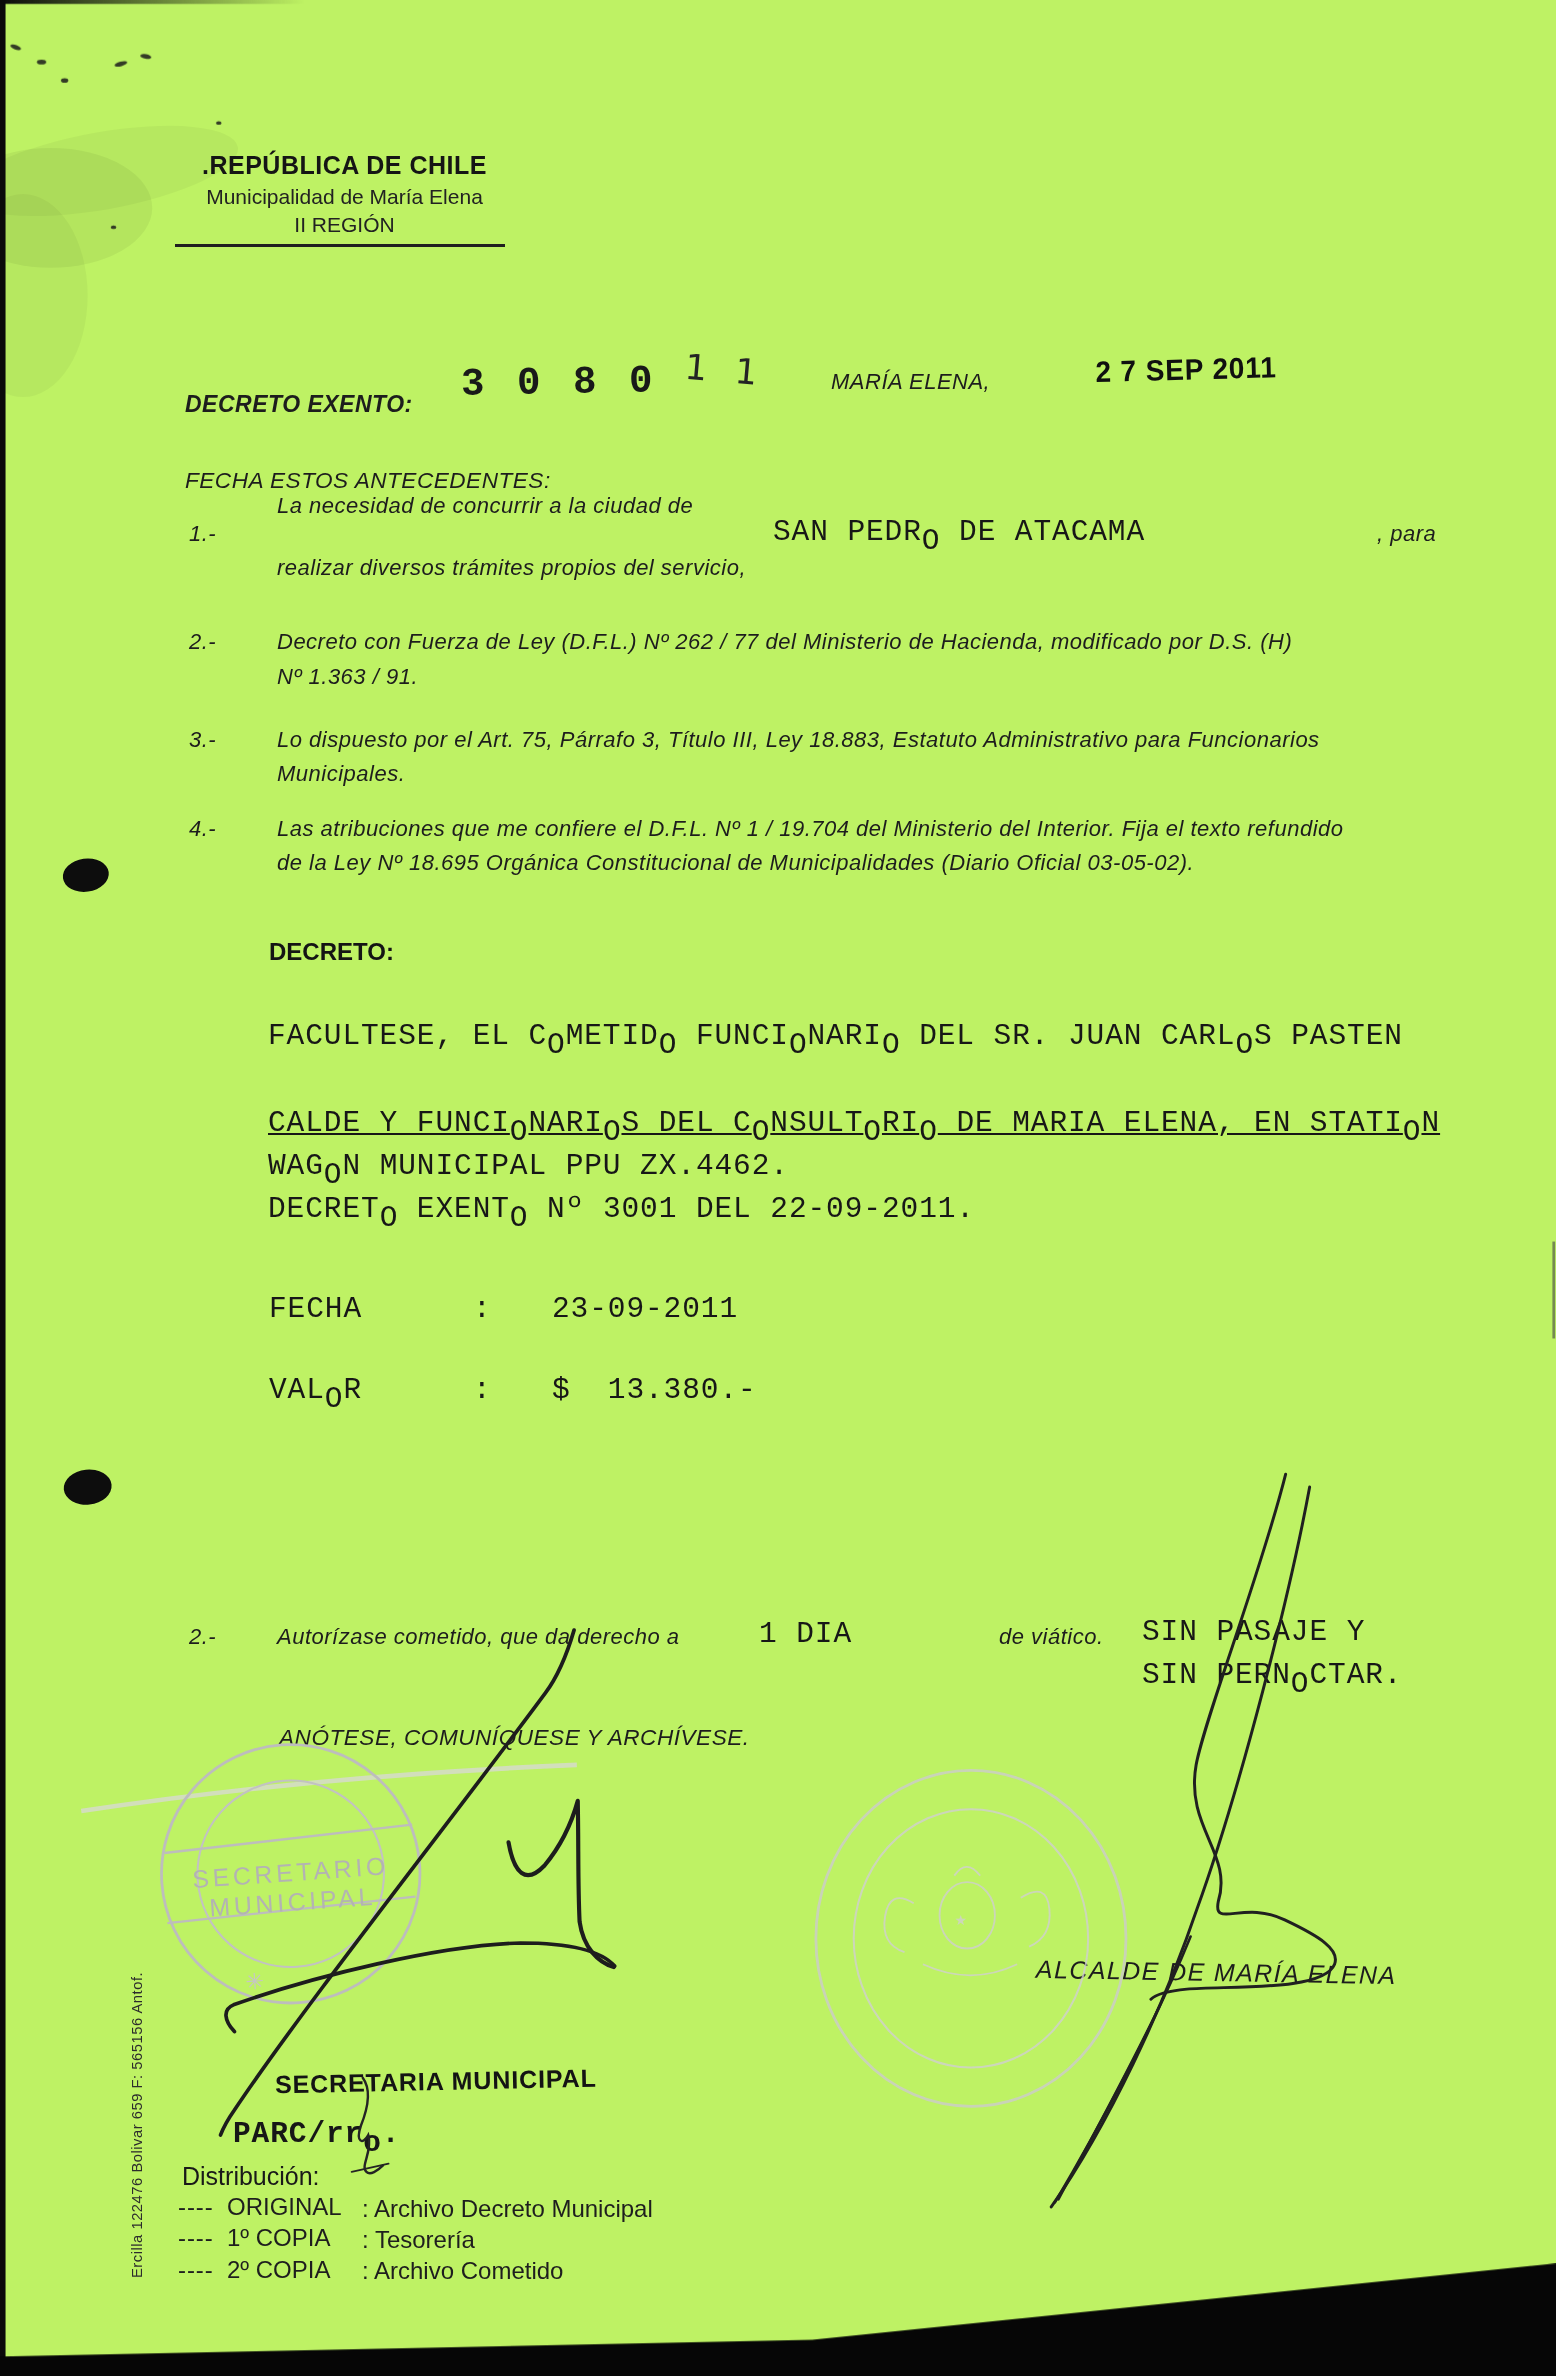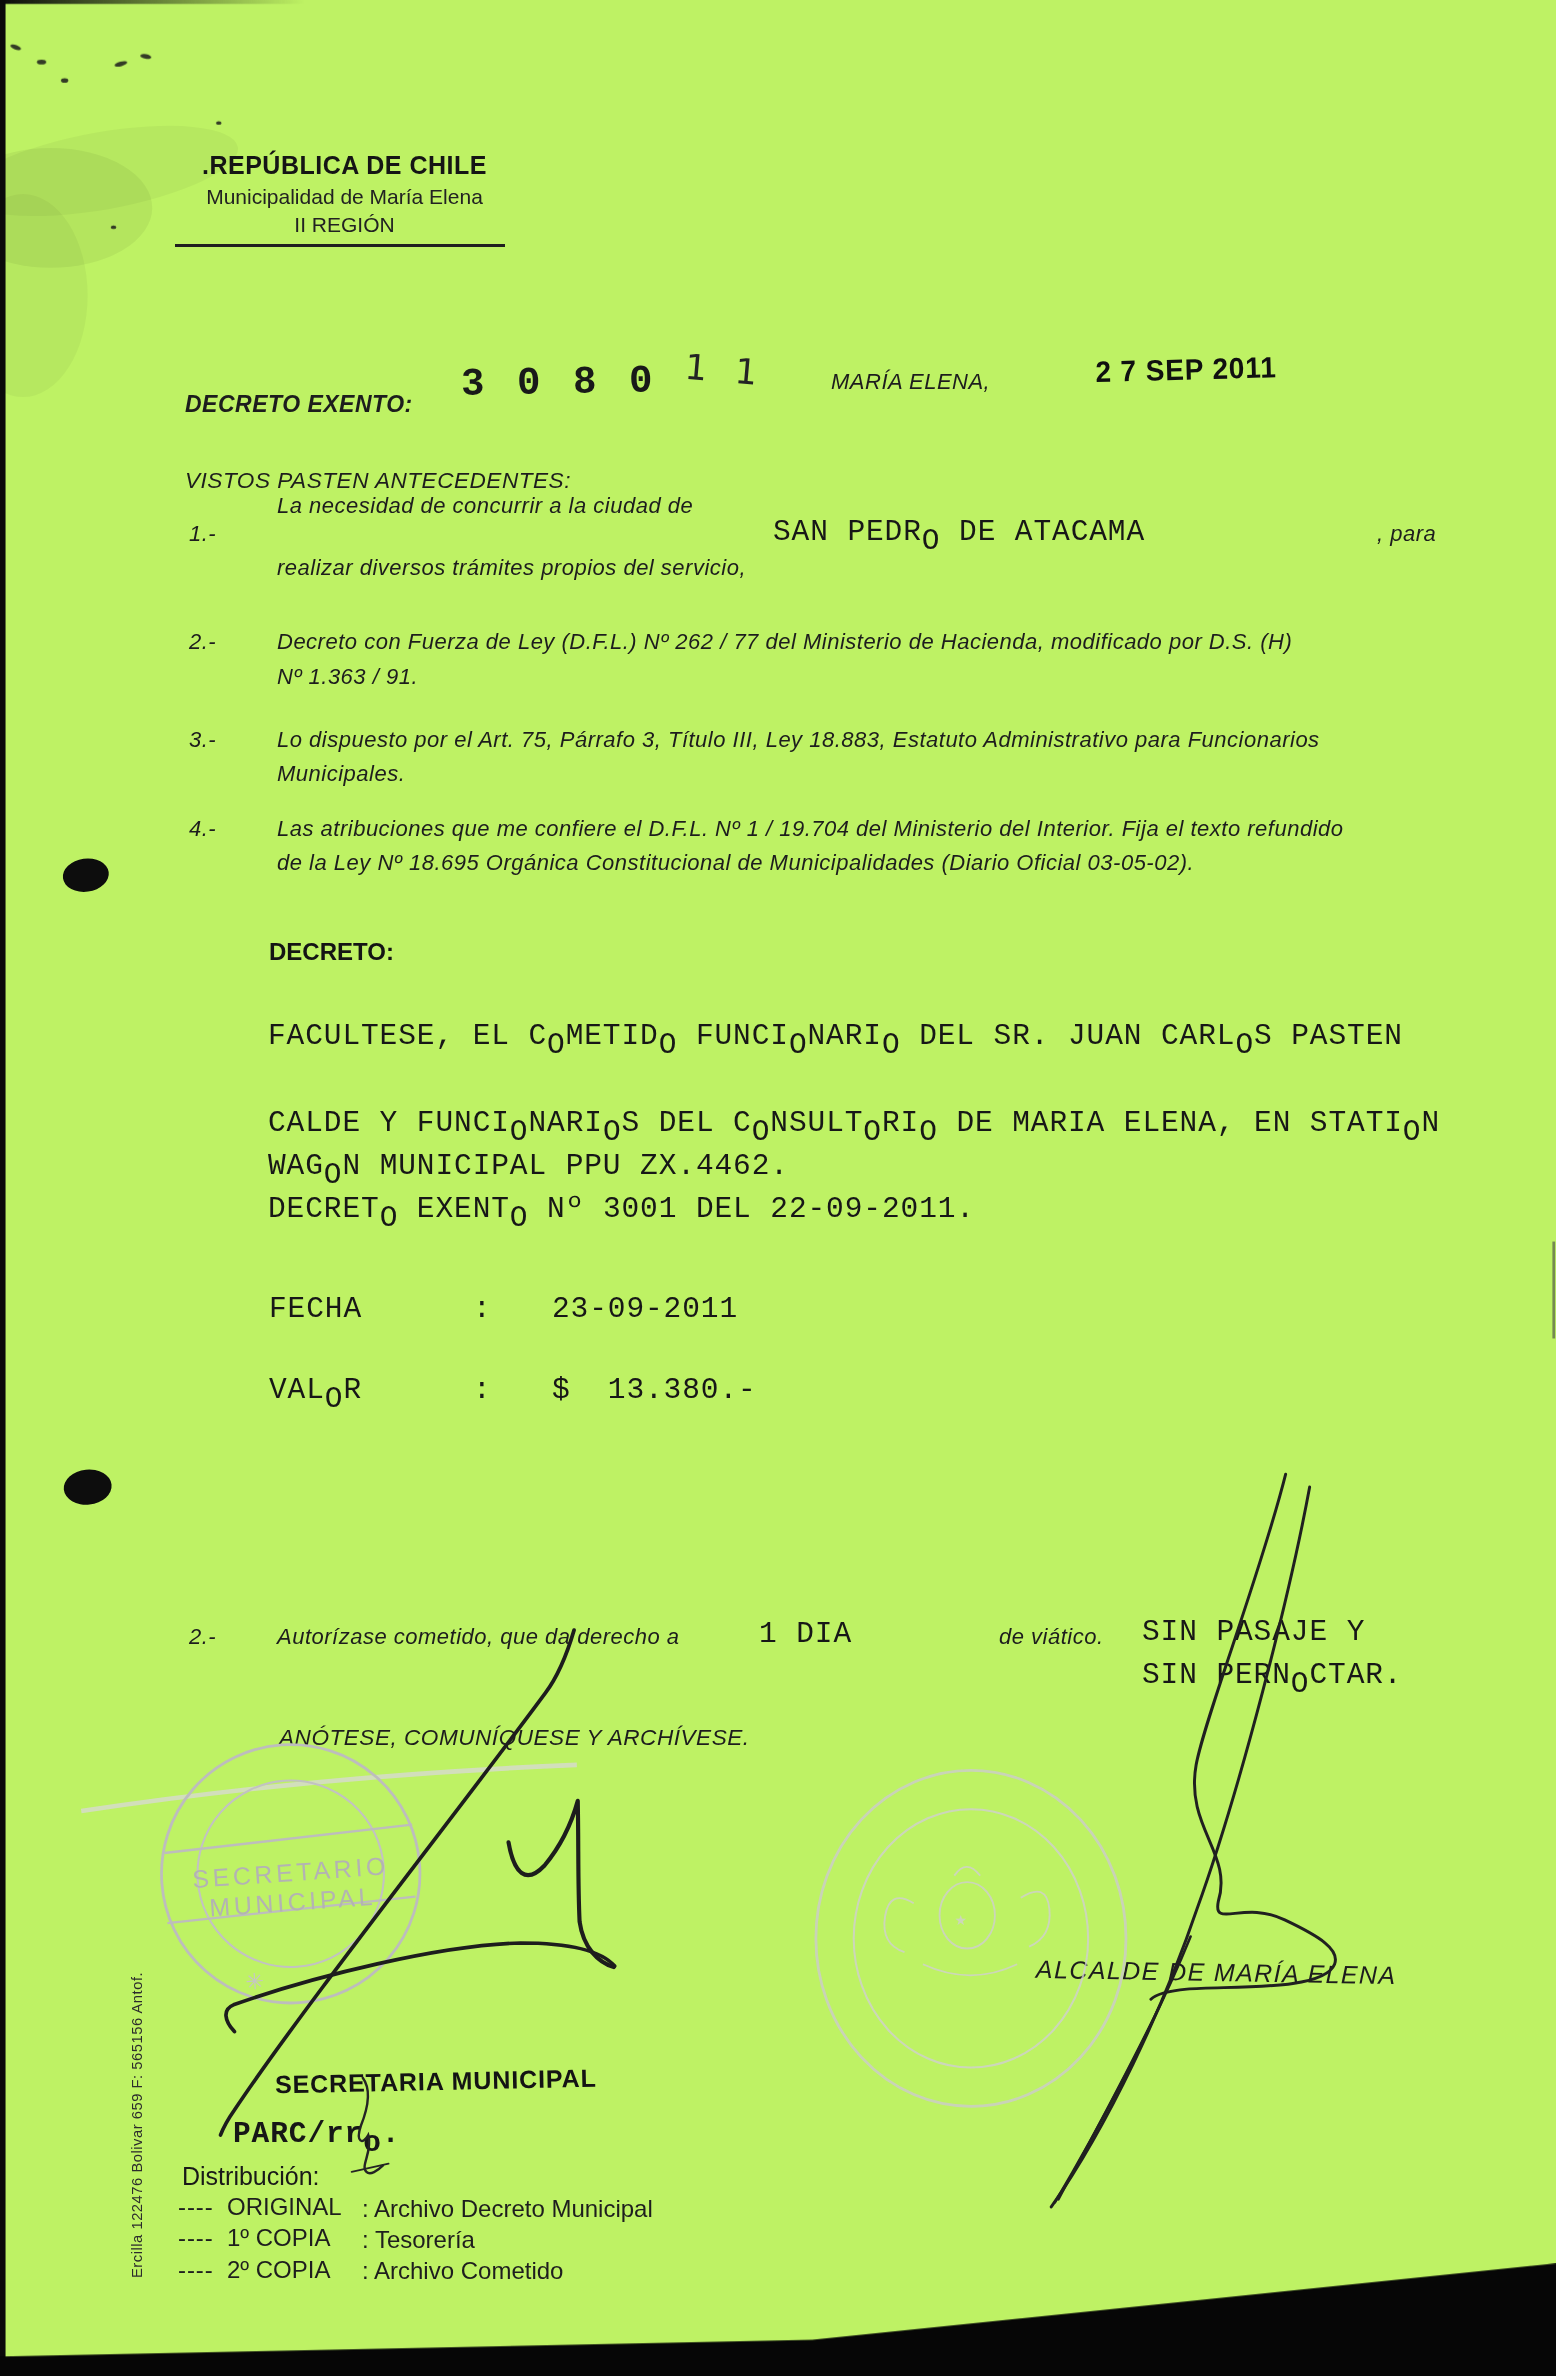--- a/index.html
+++ b/index.html
@@ -45,21 +45,21 @@
     <div class="lh3">II REGIÓN</div>
   </div>
   <div class="rule"></div>
 
   <div class="abs it bold" style="left:185px;top:391px;font-size:23px;">DECRETO EXENTO:</div>
   <div class="abs tw stamp-num">3 0 8 0</div>
   <div class="abs hand-mark">1 1</div>
   <div class="abs it" style="left:831px;top:369px;font-size:22px;">MARÍA ELENA,</div>
   <div class="abs date-stamp">2 7 SEP 2011</div>
 
-  <div class="abs it" style="left:185px;top:467px;font-size:22.6px;">VISTOS PASTEN ANTECEDENTES:</div>
+  <div class="abs it" style="left:185px;top:467px;font-size:22.6px;">FECHA ESTOS ANTECEDENTES:</div>
 
   <div>
     <div class="abs it body-line" style="left:189px;top:521px;">1.-</div>
     <div class="abs it body-line" style="left:277px;top:493px;">La necesidad de concurrir a la ciudad de</div>
     <div class="abs tw drop-o" style="left:773px;top:515px;font-size:29.5px;">SAN PEDR<span class="od">O</span> DE ATACAMA</div>
     <div class="abs it body-line" style="left:1377px;top:521px;">, para</div>
     <div class="abs it body-line" style="left:277px;top:555px;">realizar diversos trámites propios del servicio,</div>
   </div>
 
   <div>
@@ -76,21 +76,21 @@
 
   <div>
     <div class="abs it body-line" style="left:189px;top:816px;">4.-</div>
     <div class="abs it body-line" style="left:277px;top:816px;">Las atribuciones que me confiere el D.F.L. Nº 1 / 19.704 del Ministerio del Interior. Fija el texto refundido</div>
     <div class="abs it body-line" style="left:277px;top:850px;">de la Ley Nº 18.695 Orgánica Constitucional de Municipalidades (Diario Oficial 03-05-02).</div>
   </div>
 
   <div class="abs bold" style="left:269px;top:938px;font-size:24px;color:#141414;">DECRETO:</div>
 
   <div class="abs tw drop-o" style="left:268px;top:1019px;font-size:29.5px;">FACULTESE, EL C<span class="od">O</span>METID<span class="od">O</span> FUNCI<span class="od">O</span>NARI<span class="od">O</span> DEL SR. JUAN CARL<span class="od">O</span>S PASTEN</div>
-  <div class="abs tw drop-o" style="left:268px;top:1106px;font-size:29.5px;">CALDE Y FUNCI<span class="od">O</span>NARI<span class="od">O</span>S DEL C<span class="od">O</span>NSULT<span class="od">O</span>RI<span class="od">O</span> DE MARIA ELENA, EN STATI<span class="od">O</span>N</div>
+  <div class="abs tw drop-o" style="left:268px;top:1106px;font-size:29.5px;text-decoration:underline;">CALDE Y FUNCI<span class="od">O</span>NARI<span class="od">O</span>S DEL C<span class="od">O</span>NSULT<span class="od">O</span>RI<span class="od">O</span> DE MARIA ELENA, EN STATI<span class="od">O</span>N</div>
   <div class="abs tw drop-o" style="left:268px;top:1149px;font-size:29.5px;">WAG<span class="od">O</span>N MUNICIPAL PPU ZX.4462.</div>
   <div class="abs tw drop-o" style="left:268px;top:1192px;font-size:29.5px;">DECRET<span class="od">O</span> EXENT<span class="od">O</span> Nº 3001 DEL 22-09-2011.</div>
 
   <div class="abs tw drop-o" style="left:269px;top:1292px;font-size:29.5px;">FECHA</div>
   <div class="abs tw" style="left:473px;top:1292px;font-size:29.5px;">:</div>
   <div class="abs tw" style="left:552px;top:1292px;font-size:29.5px;">23-09-2011</div>
 
   <div class="abs tw drop-o" style="left:269px;top:1373px;font-size:29.5px;">VAL<span class="od">O</span>R</div>
   <div class="abs tw" style="left:473px;top:1373px;font-size:29.5px;">:</div>
   <div class="abs tw" style="left:552px;top:1373px;font-size:29.5px;">$  13.380.-</div>

